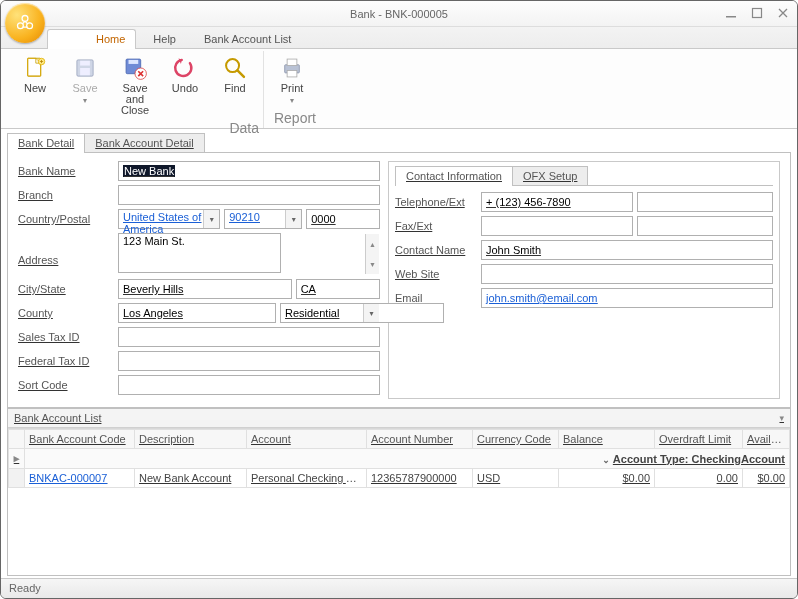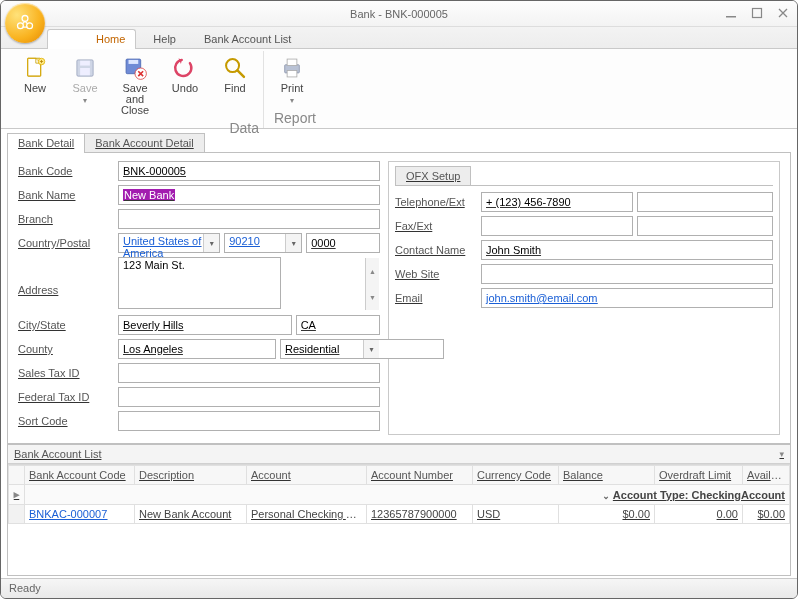--- a/index.html
+++ b/index.html
@@ -150,23 +150,23 @@
   .rightcol{ flex:1; border:1px solid #c9c9c9; padding:4px 6px 6px; }
   .row { display:flex; align-items:center; margin-bottom:4px; min-height:20px; }
   .row label{ width:100px; color:#555; }
   .inp {
     flex:1; height:20px;
     border:1px solid #b0b0b0;
     padding:1px 4px;
     font: inherit;
     background:#fff;
   }
-  .selected-text { background:#a21caf; color:#fff; padding:0 1px; }
+  .selected-text { background:#0f172a; color:#fff; padding:0 1px; }
   .link { color:#1a5fd6; text-decoration:underline; cursor:default; }
-  textarea.inp{ height:52px; resize:none; padding-right:14px; }
+  textarea.inp{ height:40px; resize:none; padding-right:14px; }
   .spinbtns{
     position:absolute; right:1px; top:1px; bottom:1px; width:14px;
     display:flex;flex-direction:column;
   }
   .spinbtn{flex:1;border-left:1px solid #ccc;display:flex;align-items:center;justify-content:center;font-size:7px;color:#888;background:#f4f4f4;}
   .combo{ position:relative; display:flex; }
   .combo .inp{ padding-right:16px; }
   .combo .dd{
     position:absolute; right:1px; top:1px; bottom:1px; width:16px;
     display:flex; align-items:center; justify-content:center;
@@ -333,24 +333,20 @@
 
   <div>
     <div class="subtabs">
       <div class="subtab active">Bank Detail</div>
       <div class="subtab">Bank Account Detail</div>
     </div>
     <div class="panel">
 
       <div class="leftcol">
         <div class="row">
-            <label>Bank Code</label>
-          <input class="inp" value="BNK-000005" style="">
-          </div>
-        <div class="row">
             <label>Bank Name</label>
           <div class="inp" style="display:flex;align-items:center;padding:0 4px;">
               <span class="selected-text">New Bank</span>
             </div>
           </div>
         <div class="row">
             <label>Branch</label>
           <input class="inp" value="" style="">
           </div>
         <div class="row">
@@ -395,20 +391,21 @@
           <input class="inp" value="" style="">
           </div>
         <div class="row">
             <label>Sort Code</label>
           <input class="inp" value="" style="">
           </div>
       </div>
 
       <div class="rightcol">
         <div class="innertabs">
+          <div class="innertab active">Contact Information</div>
           <div class="innertab">OFX Setup</div>
         </div>
         <div class="rrow">
             <label>Telephone/Ext</label>
           <input class="inp" value="+ (123) 456-7890" style="">
           <input class="inp extinp" value="" style="">
           </div>
         <div class="rrow">
             <label>Fax/Ext</label>
           <input class="inp" value="" style="">

